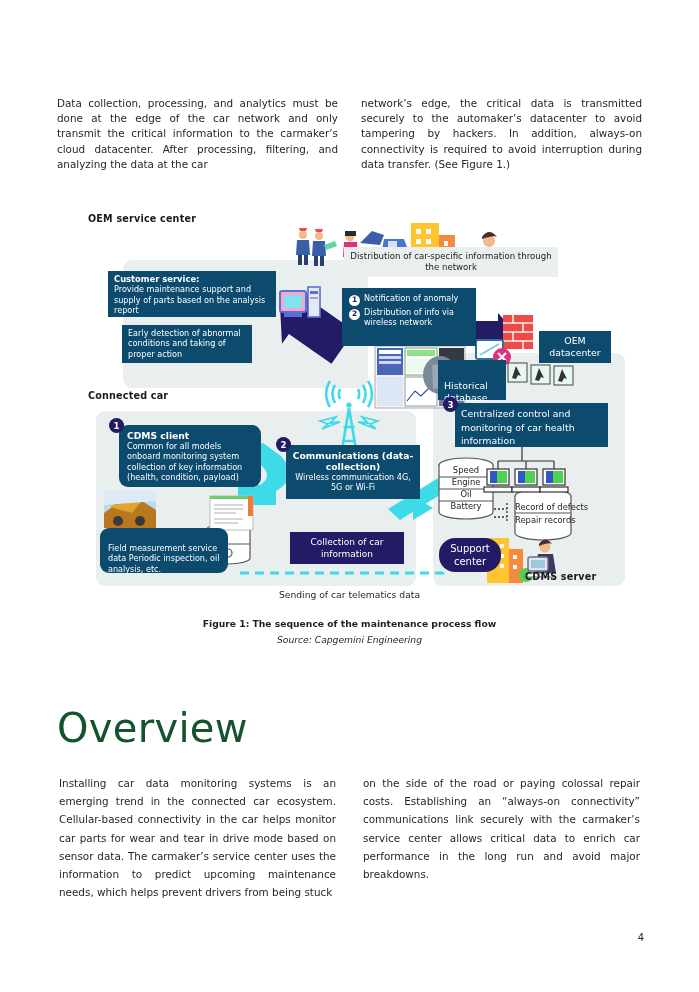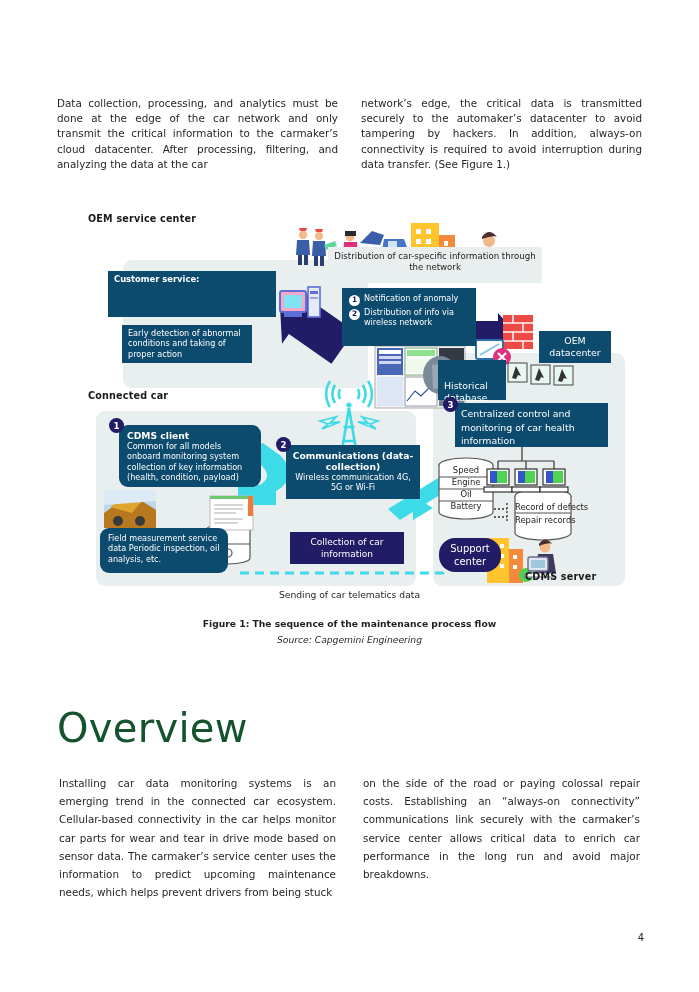--- a/index.html
+++ b/index.html
@@ -438,24 +438,25 @@
       <rect x="440" y="344" width="20" height="14" rx="2" fill="#dfe6f2" stroke="#6a6a8a" stroke-width="1.4"></rect>
       <rect x="443" y="347" width="14" height="8" fill="#9ec8dc"></rect>
       <path d="M438 360 L464 360 L466 364 L436 364 Z" fill="#ffffff" stroke="#6a6a8a" stroke-width="1"></path>
     </g>
   </svg>
 
   <div class="fig-label" style="left:0px; top:0px;">OEM service center</div>
   <div class="fig-label" style="left:0px; top:177px;">Connected car</div>
   <div class="fig-label" style="left:437px; top:358px;">CDMS server</div>
 
-  <div class="greybox" style="left:240px; top:34px; width:214px; height:36px;">Distribution of car-specific information through the network</div>
+  <div class="greybox" style="left:256px; top:34px; width:214px; height:30px;">Distribution of car-specific information through the network</div>
 
   <div class="cyanbox" style="left:20px; top:58px; width:168px; height:46px;">
     <span class="hdr">Customer service:</span>
+    <span>Provide maintenance support and supply of parts based on the analysis report</span>
   </div>
 
   <div class="cyanbox" style="left:34px; top:112px; width:130px; height:38px;">Early detection of abnormal conditions and taking of proper action</div>
 
   <div class="cyanbox" style="left:254px; top:75px; width:134px; height:58px; padding:6px 7px;">
     <div class="numline">
       <span class="nm">1</span>
       <span class="tx">Notification of anomaly</span>
     </div>
     <div class="numline">
@@ -476,21 +477,21 @@
     <span class="hdr big">CDMS client</span>
     <span>Common for all models onboard monitoring system collection of key information (health, condition, payload)</span>
   </div>
 
   <div class="badge" style="left:188px; top:224px;">2</div>
   <div class="cyanbox" style="left:198px; top:232px; width:134px; height:54px; text-align:center; padding:5px 6px;">
     <span class="hdr big">Communications (data-collection)</span>
     <span>Wireless communication 4G, 5G or Wi-Fi</span>
   </div>
 
-  <div class="cyanbox rounded" style="left:12px; top:315px; width:128px; height:45px; padding:5px 8px;">Field measurement service data Periodic inspection, oil analysis, etc.</div>
+  <div class="cyanbox rounded" style="left:12px; top:315px; width:128px; height:45px; padding:15px 8px;">Field measurement service data Periodic inspection, oil analysis, etc.</div>
 
   <div class="navybox" style="left:202px; top:319px; width:114px; height:32px;">Collection of car information</div>
 
   <div class="navybox" style="left:351px; top:325px; width:62px; height:34px; font-size:10px; line-height:13px;border-radius:16px;">Support center</div>
 
   <div class="art" style="left:351px; top:251px; width:54px; font-size:8.4px; color:#222; text-align:center;">
     <div style="height:12px;line-height:12px;">Speed</div>
     <div style="height:12px;line-height:12px;">Engine</div>
     <div style="height:12px;line-height:12px;">Oil</div>
     <div style="height:12px;line-height:12px;">Battery</div>

